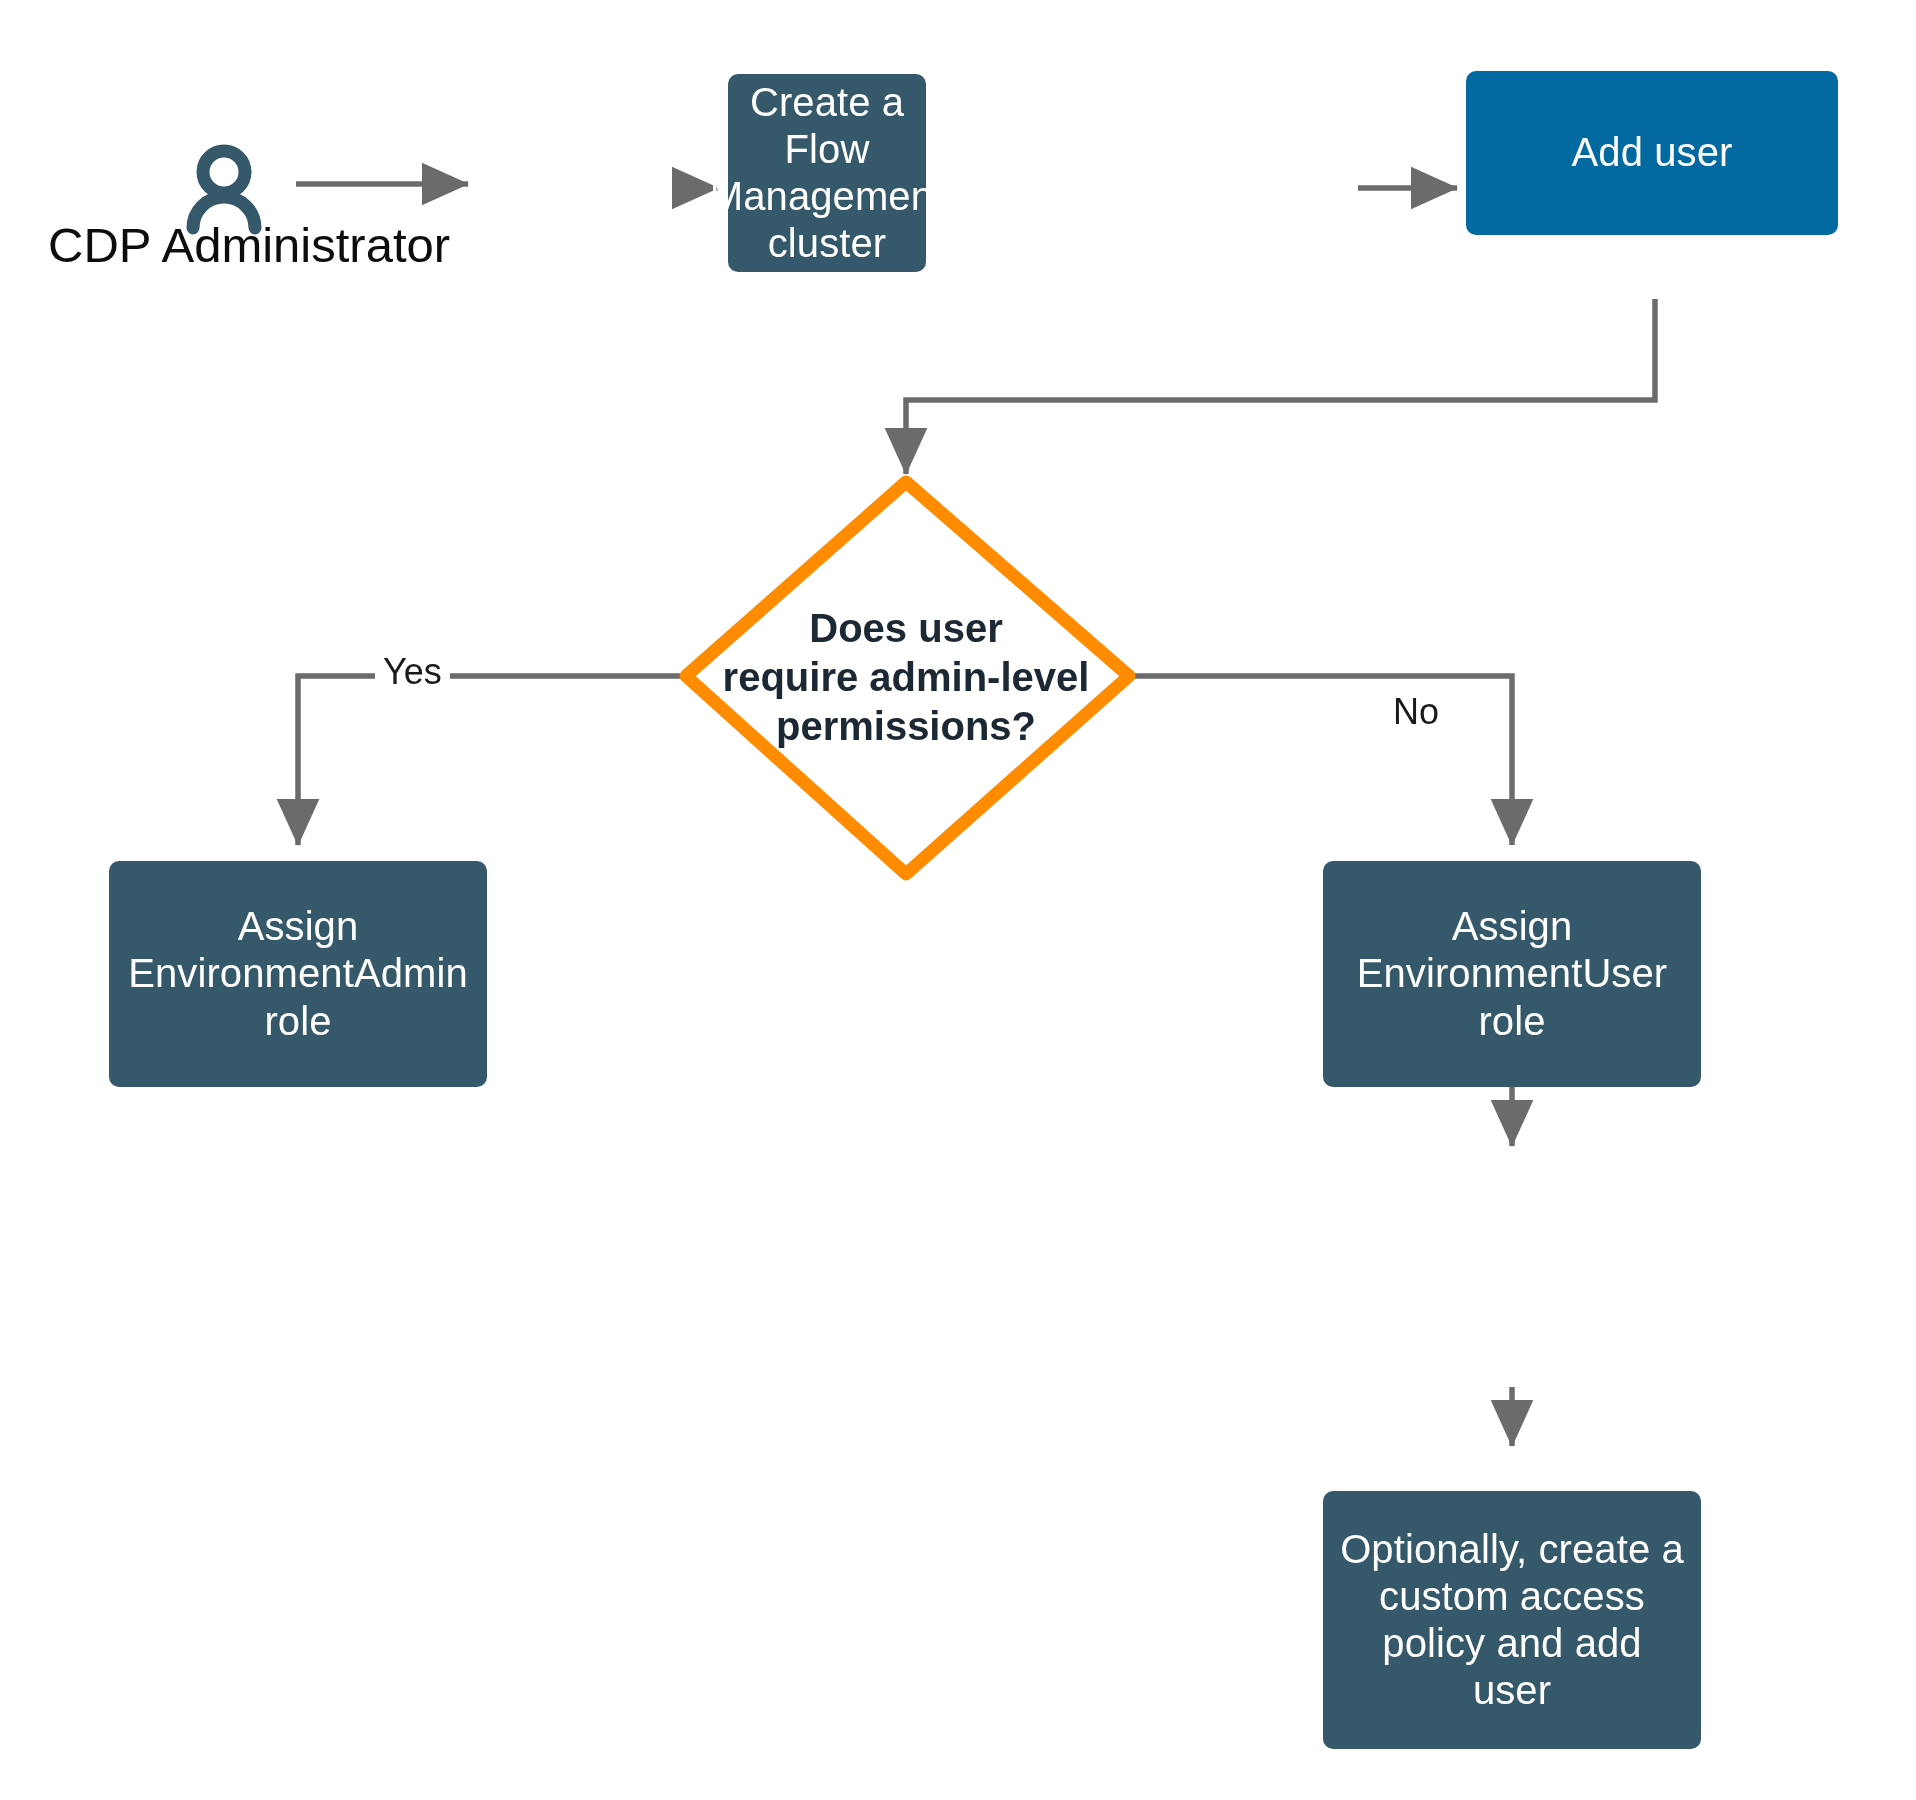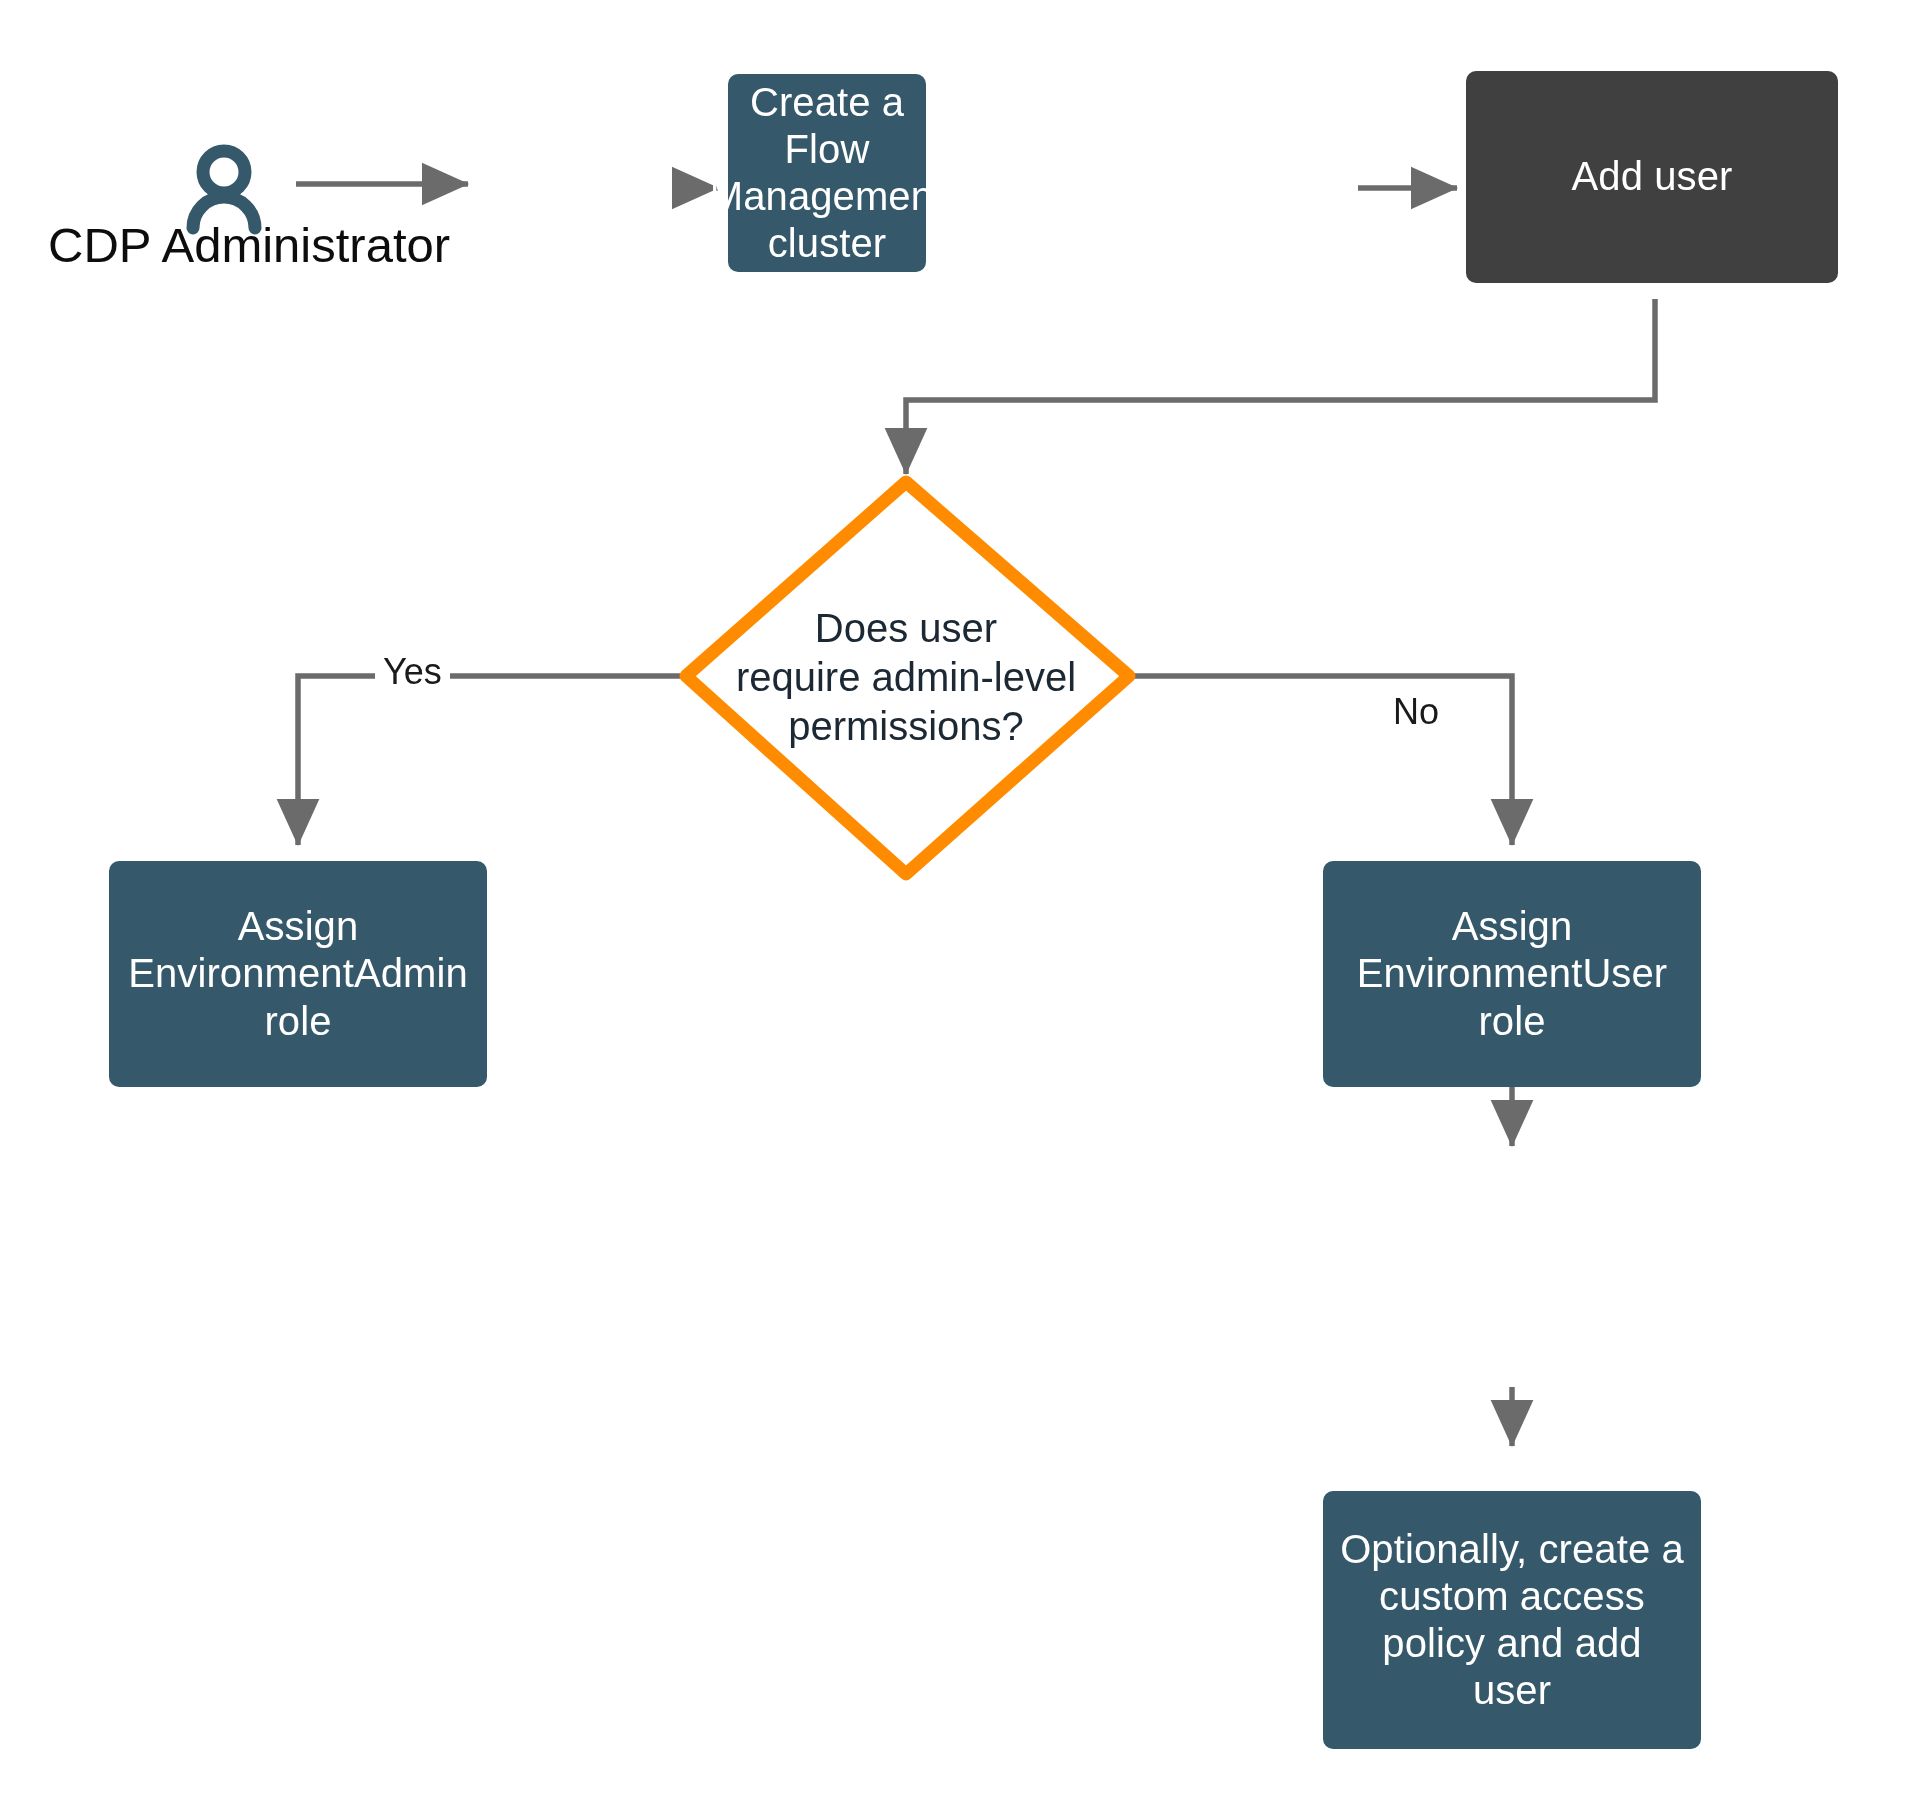--- a/index.html
+++ b/index.html
@@ -109,23 +109,23 @@
     </g>
   </svg>
 
   <div class="actor-label" style="left:48px; top:219px;">CDP Administrator</div>
 
 
   <div class="node-box" style="left:728px; top:74px; width:198px; height:198px; background:#35596b;">Create a Flow
 Management
 cluster</div>
 
-  <div class="node-box" style="left:1466px; top:71px; width:372px; height:212px; background:#404040;">Add user</div>
+  <div class="node-box" style="left:1466px; top:71px; width:372px; height:164px; background:#0369a1;">Add user</div>
 
-  <div class="decision-label" style="left:646px; top:604px; width:520px;">Does user
+  <div class="decision-label" style="left:646px; top:604px; width:520px;font-weight:bold;">Does user
 require admin-level
 permissions?</div>
 
   <div class="node-box" style="left:109px; top:861px; width:378px; height:226px; background:#35596b;">Assign
 EnvironmentAdmin
 role</div>
 
   <div class="node-box" style="left:1323px; top:861px; width:378px; height:226px; background:#35596b;">Assign
 EnvironmentUser
 role</div>

